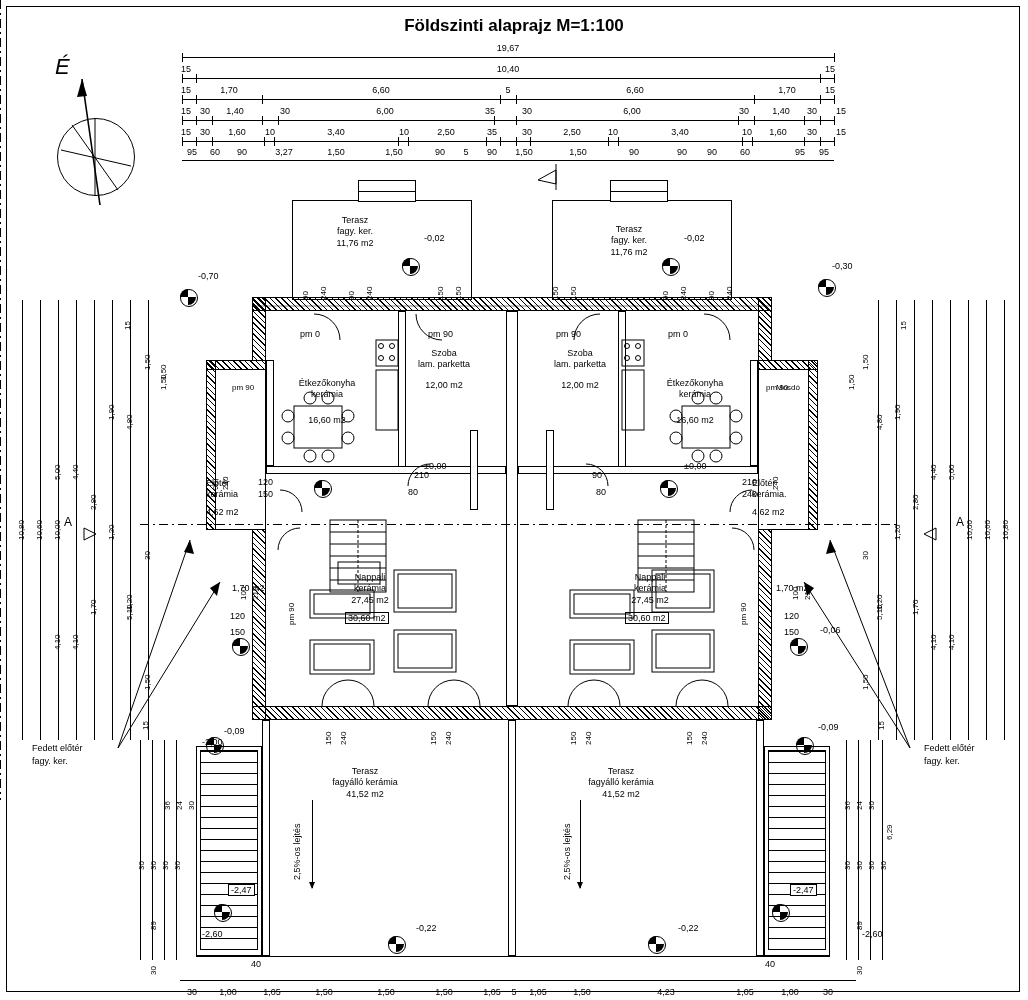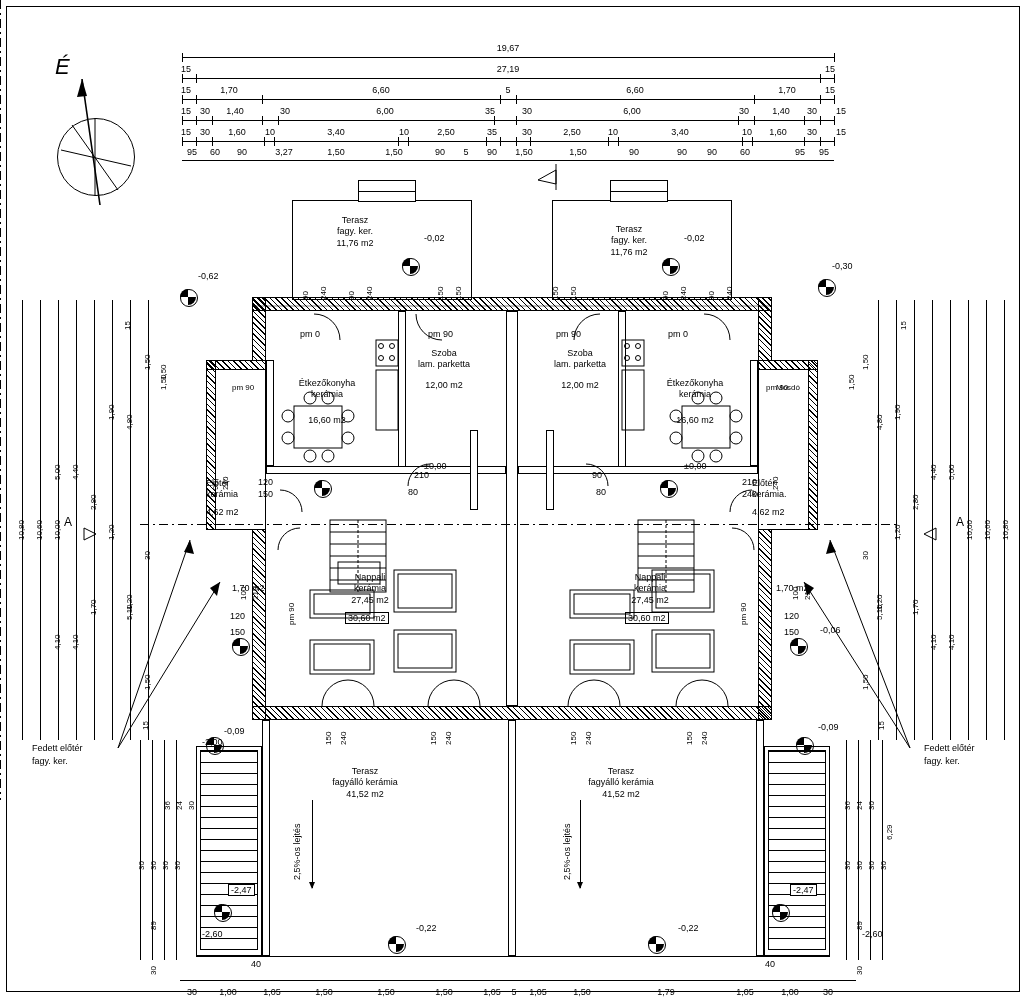--- a/index.html
+++ b/index.html
@@ -26,20 +26,21 @@
   .arrowdown{position:absolute;width:1px;background:#000;}
   .arrowdown:after{content:"";position:absolute;left:-3px;bottom:-1px;border-left:3.5px solid transparent;border-right:3.5px solid transparent;border-top:7px solid #000;}
   svg{position:absolute;left:0;top:0;overflow:visible;}
 </style>
 </head>
 <body>
 
 <div id="sheet">
   <div id="frame"></div>
 
+  <div class="title">Földszinti alaprajz  M=1:100</div>
 
   <div>
     <div class="t" style="left:55px;top:56px;font-size:22px;font-style:italic;">É</div>
     <div class="circ" style="left:57px;top:118px;width:76px;height:76px;"></div>
     <svg width="200" height="200" style="left:0;top:0;">
       <line x1="61" y1="150" x2="131" y2="166" stroke="#000" stroke-width="1"></line>
       <line x1="72" y1="125" x2="118" y2="190" stroke="#000" stroke-width="1"></line>
       <line x1="95" y1="118" x2="95" y2="196" stroke="#000" stroke-width="1"></line>
       <line x1="82" y1="79" x2="100" y2="205" stroke="#000" stroke-width="1.6"></line>
       <polygon points="82,79 87,96 77,97" fill="#000"></polygon>
@@ -52,21 +53,21 @@
     <div class="dimtick" style="left:182px;top:53px;"></div>
     <div class="dimtick" style="left:834px;top:53px;"></div>
     <div class="tc" style="left:508px;top:44px;">19,67</div>
 
     <div class="ln hl" style="left:182px;top:78px;width:652px;"></div>
     <div class="dimtick" style="left:182px;top:74px;"></div>
     <div class="dimtick" style="left:196px;top:74px;"></div>
     <div class="dimtick" style="left:820px;top:74px;"></div>
     <div class="dimtick" style="left:834px;top:74px;"></div>
     <div class="tc" style="left:186px;top:65px;">15</div>
-    <div class="tc" style="left:508px;top:65px;">27,19</div>
+    <div class="tc" style="left:508px;top:65px;">10,40</div>
     <div class="tc" style="left:830px;top:65px;">15</div>
 
     <div class="ln hl" style="left:182px;top:99px;width:652px;"></div>
     <div class="dimtick" style="left:182px;top:95px;"></div>
     <div class="dimtick" style="left:196px;top:95px;"></div>
     <div class="dimtick" style="left:262px;top:95px;"></div>
     <div class="dimtick" style="left:500px;top:95px;"></div>
     <div class="dimtick" style="left:516px;top:95px;"></div>
     <div class="dimtick" style="left:754px;top:95px;"></div>
     <div class="dimtick" style="left:820px;top:95px;"></div>
@@ -190,21 +191,21 @@
     <div class="circ" style="left:402px;top:258px;width:16px;height:16px;"></div>
     <svg width="20" height="20" style="left:402px;top:258px;">
         <path d="M0 8 A8 8 0 0 1 8 0 L8 8 Z" fill="#000"></path>
         <path d="M8 8 L16 8 A8 8 0 0 1 8 16 Z" fill="#000"></path>
       </svg>
     <div class="circ" style="left:662px;top:258px;width:16px;height:16px;"></div>
     <svg width="20" height="20" style="left:662px;top:258px;">
         <path d="M0 8 A8 8 0 0 1 8 0 L8 8 Z" fill="#000"></path>
         <path d="M8 8 L16 8 A8 8 0 0 1 8 16 Z" fill="#000"></path>
       </svg>
-    <div class="t" style="left:198px;top:272px;">-0,62</div>
+    <div class="t" style="left:198px;top:272px;">-0,70</div>
     <div class="circ" style="left:180px;top:289px;width:16px;height:16px;"></div>
     <svg width="20" height="20" style="left:180px;top:289px;">
         <path d="M0 8 A8 8 0 0 1 8 0 L8 8 Z" fill="#000"></path>
         <path d="M8 8 L16 8 A8 8 0 0 1 8 16 Z" fill="#000"></path>
       </svg>
     <div class="t" style="left:832px;top:262px;">-0,30</div>
     <div class="circ" style="left:818px;top:279px;width:16px;height:16px;"></div>
     <svg width="20" height="20" style="left:818px;top:279px;">
         <path d="M0 8 A8 8 0 0 1 8 0 L8 8 Z" fill="#000"></path>
         <path d="M8 8 L16 8 A8 8 0 0 1 8 16 Z" fill="#000"></path>
@@ -654,21 +655,21 @@
     <div class="tc" style="left:192px;top:988px;">30</div>
     <div class="tc" style="left:228px;top:988px;">1,00</div>
     <div class="tc" style="left:272px;top:988px;">1,05</div>
     <div class="tc" style="left:324px;top:988px;">1,50</div>
     <div class="tc" style="left:386px;top:988px;">1,50</div>
     <div class="tc" style="left:444px;top:988px;">1,50</div>
     <div class="tc" style="left:492px;top:988px;">1,05</div>
     <div class="tc" style="left:514px;top:988px;">5</div>
     <div class="tc" style="left:538px;top:988px;">1,05</div>
     <div class="tc" style="left:582px;top:988px;">1,50</div>
-    <div class="tc" style="left:666px;top:988px;">1,79</div>
+    <div class="tc" style="left:666px;top:988px;">4,23</div>
     <div class="tc" style="left:745px;top:988px;">1,05</div>
     <div class="tc" style="left:790px;top:988px;">1,00</div>
     <div class="tc" style="left:828px;top:988px;">30</div>
     <div class="tc" style="left:256px;top:960px;">40</div>
     <div class="tc" style="left:770px;top:960px;">40</div>
   </div>
 
 </div>
 
 </body></html>

